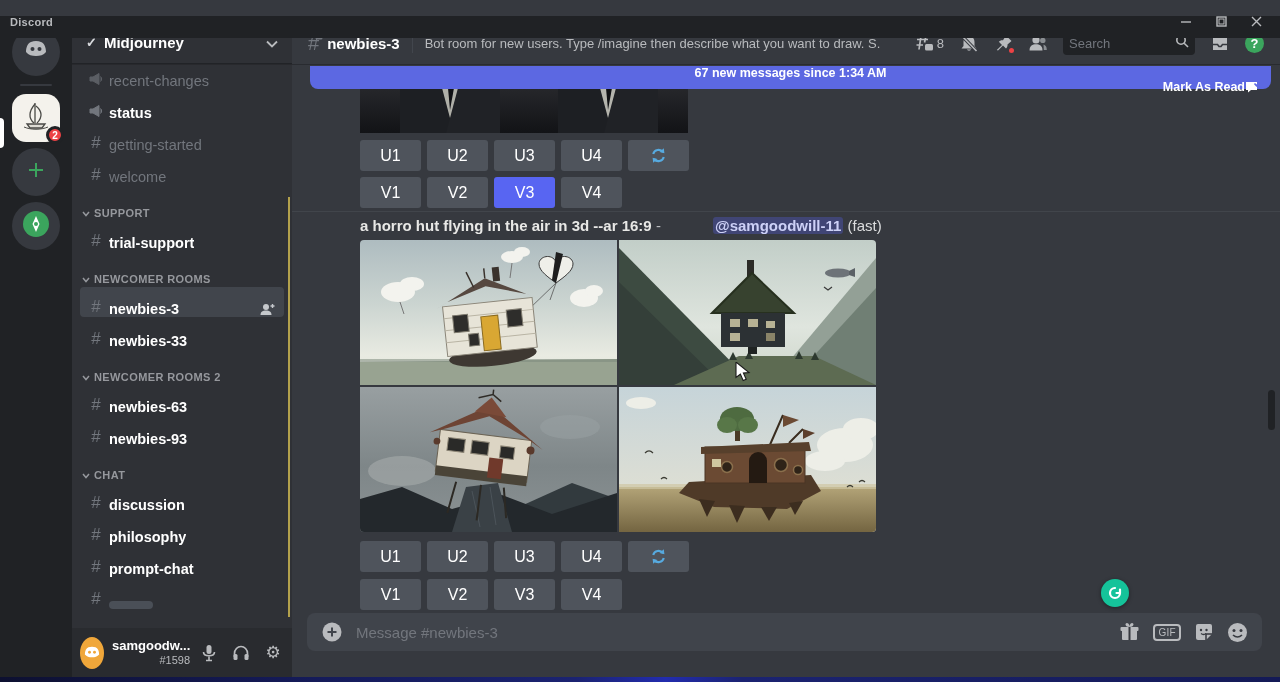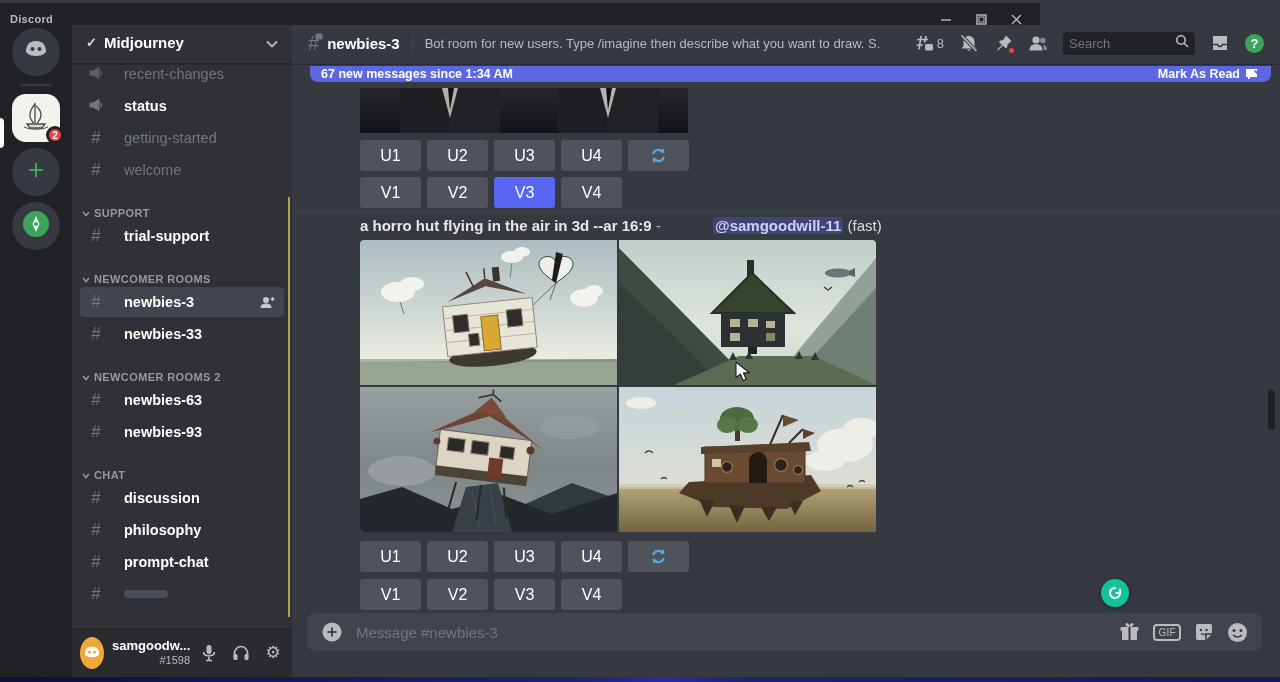--- a/index.html
+++ b/index.html
@@ -1,21 +1,21 @@
 <!DOCTYPE html>
 <html><head>
 <meta charset="utf-8">
 <style>
   * { margin:0; padding:0; box-sizing:border-box; }
   body { font-family:"Liberation Sans", sans-serif; background:#000; }
   #app { position:relative; width:1280px; height:682px; overflow:hidden; background:#36393f; }
 
   
-  .titlebar { position:absolute; left:0; top:3px; width:1040px; height:22px; background:#202225;
-              display:flex; align-items:flex-end; padding:0 10px; z-index:30; }
+  .titlebar { position:absolute; left:0; top:16px; width:1280px; height:22px; background:#202225;
+              display:flex; align-items:flex-start; padding:0 10px; z-index:30; }
   .titlebar .appname { font-size:11px; font-weight:bold; color:#b9bbbe; letter-spacing:.3px; }
   .wincontrols { margin-left:auto; display:flex; gap:24px; align-items:center; padding-right:8px; }
   .wincontrols svg { display:block; }
 
   
   .rail { position:absolute; left:0; top:22px; width:72px; height:655px; background:#202225; z-index:20; }
   .rail-item { width:48px; height:48px; margin:6px auto; border-radius:50%; background:#36393f;
                display:flex; align-items:center; justify-content:center; position:relative; cursor:pointer; }
   .rail-sep { width:32px; height:2px; background:#36393f; margin:8px auto; border-radius:1px; }
   .server-ico { width:48px; height:48px; margin:6px auto; border-radius:14px; background:#f4f2ec;
@@ -26,21 +26,21 @@
                 display:flex; align-items:center; justify-content:center; padding:0 3px; }
 
   
   .sidebar { position:absolute; left:72px; top:22px; width:220px; height:655px; background:#2f3136; z-index:10; }
   .server-header { height:42px; display:flex; align-items:center; gap:7px; padding:0 14px;
                    border-bottom:1px solid rgba(0,0,0,.28); box-shadow:0 1px 0 rgba(0,0,0,.15);
                    color:#fff; font-size:15px; font-weight:bold; cursor:pointer; position:relative; z-index:3; background:#2f3136;}
   .server-header .chev { margin-left:auto; }
   .channels { position:absolute; top:43px; bottom:49px; left:0; right:0; overflow:hidden; padding-top:2px; }
   .ch { position:relative; height:30px; margin:2px 8px; padding:0 8px; border-radius:4px;
-        display:flex; align-items:center; gap:20px; color:#8e9297; font-size:14.5px; cursor:pointer; }
+        display:flex; align-items:flex-end; gap:5px; color:#8e9297; font-size:14.5px; cursor:pointer; }
   .ch .hash { font-size:17px; font-weight:400; color:#72767d; width:16px; text-align:center; }
   .ch .lbl { white-space:nowrap; overflow:hidden; }
   .ch.unread { color:#fff; font-weight:bold; }
   .ch.muted { color:#72767d; }
   .ch.active { background:rgba(79,84,92,.6); color:#fff; font-weight:bold; }
   .ch .invite { margin-left:auto; display:flex; }
   .cat { margin:14px 8px 0 8px; padding-left:2px; height:20px; display:flex; align-items:flex-end; gap:4px;
          color:#96989d; font-size:11px; font-weight:bold; letter-spacing:.4px; cursor:pointer; }
   .cut-top { margin-top:-8px; }
   .stub-bar { width:44px; height:8px; background:#4a4f57; border-radius:4px; }
@@ -66,24 +66,24 @@
   .hic { color:#b9bbbe; display:flex; align-items:center; cursor:pointer; position:relative; }
   .thr-count { color:#b9bbbe; font-size:13px; margin-left:3px; }
   .searchbox { width:132px; height:23px; background:#202225; border-radius:4px; display:flex; align-items:center; padding:0 6px; }
   .searchbox input { flex:1; width:90px; background:transparent; border:none; outline:none; color:#dcddde; font-size:13px; font-family:inherit; }
   .searchbox input::placeholder { color:#72767d; }
   .pin-dot { position:absolute; right:-3px; bottom:-2px; width:9px; height:9px; border-radius:50%; background:#ed4245; border:2px solid #36393f; }
   .help-circ { width:19px; height:19px; border-radius:50%; background:#3ba55d; color:#fff; font-size:13px; font-weight:bold;
                display:flex; align-items:center; justify-content:center; }
 
   
-  .banner { position:absolute; left:18px; top:44px; width:961px; height:16px; background:#5c68e2;
+  .banner { position:absolute; left:18px; top:44px; width:961px; height:23px; background:#5c68e2;
             border-radius:0 0 8px 8px; display:flex; align-items:center; padding:0 11px;
-            color:#fff; font-size:12.5px; font-weight:bold; z-index:6; cursor:pointer; }
-  .banner .mar { margin-left:auto; display:flex; align-items:center; gap:5px; }
+            color:#fff; font-size:12.5px; font-weight:bold; z-index:6; cursor:pointer;flex-direction:column; }
+  .banner .mar { margin-left:auto; display:flex; align-items:center; }
 
   
   .img-prev { position:absolute; left:68px; top:66px; width:328px; height:45px; overflow:hidden; cursor:pointer; }
   .brow { position:absolute; left:68px; display:flex; gap:6px; }
   .btn { width:61px; height:31px; background:#4f545c; border:none; border-radius:3px; color:#fff;
          font-size:16px; font-family:inherit; display:flex; align-items:center; justify-content:center; cursor:pointer; }
   .btn.active { background:#5865f2; }
   .msg-divider { position:absolute; left:0; right:0; top:189px; height:1px; background:rgba(79,84,92,.45); }
   .prompt-line { position:absolute; left:68px; top:195px; font-size:15px; color:#dcddde; }
   .prompt-line b { color:#e8e8e6; }

